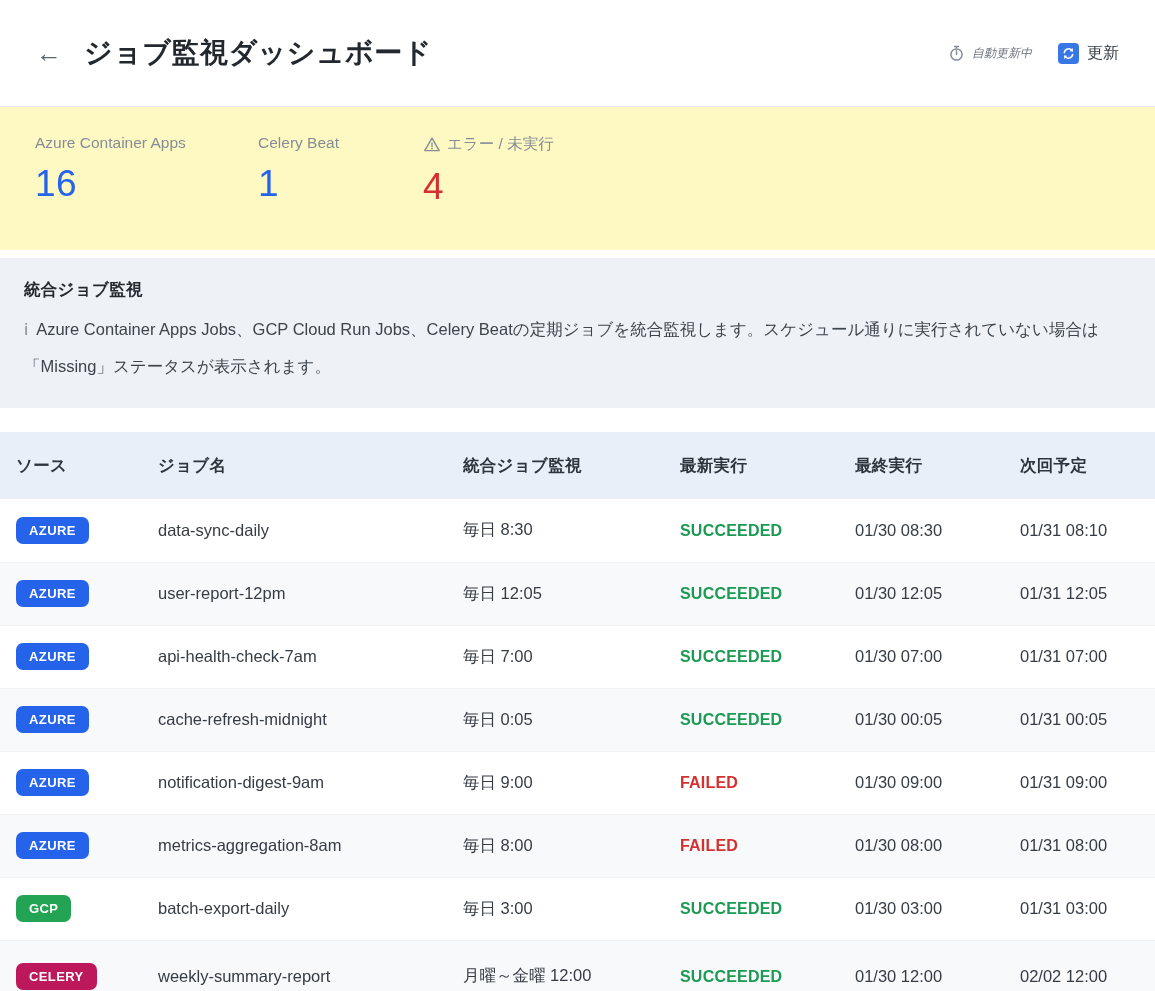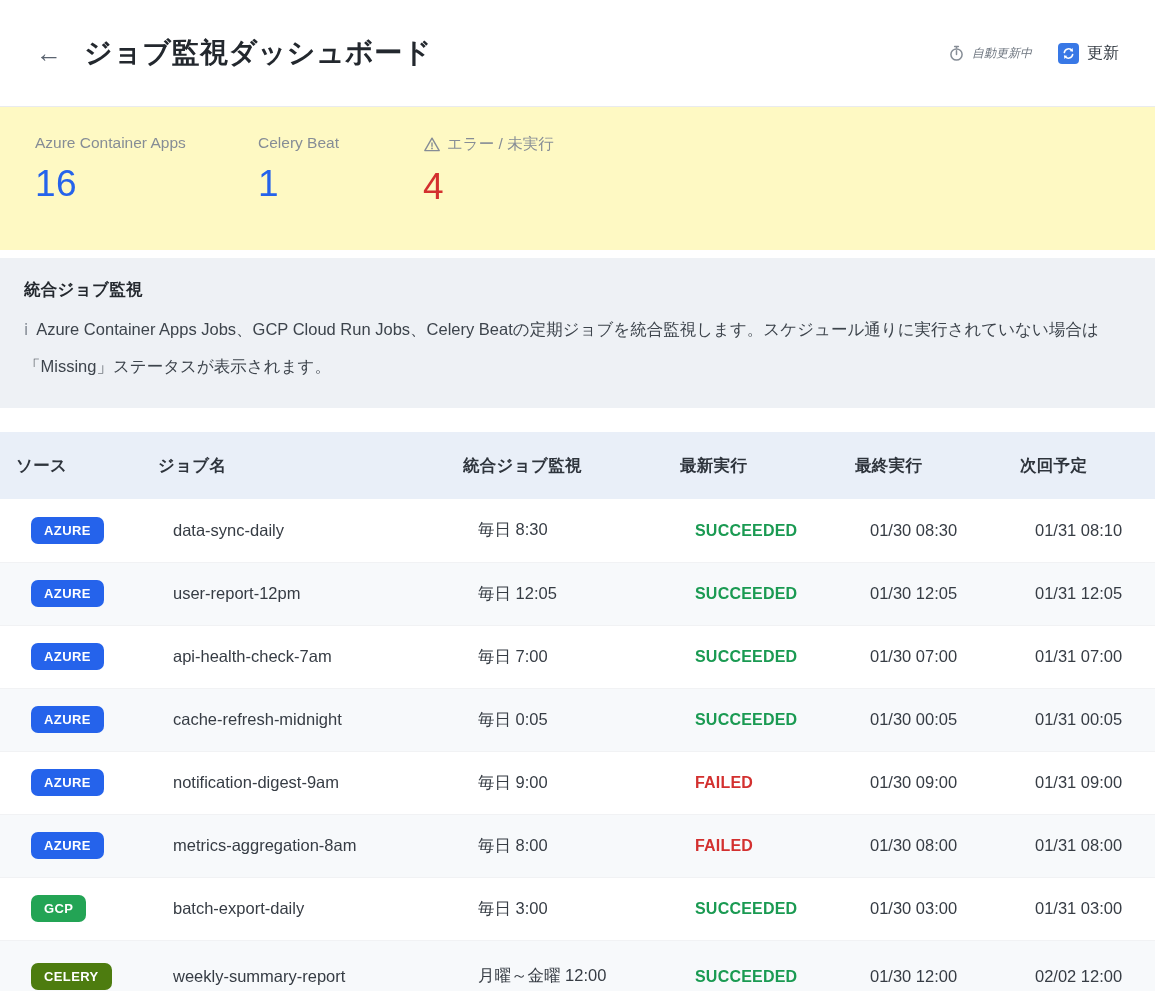--- a/index.html
+++ b/index.html
@@ -139,21 +139,21 @@
     height: 67px;
     text-align: left;
     padding-left: 16px;
     font-size: 16.5px;
     font-weight: 700;
     color: #2e343c;
     letter-spacing: 0.3px;
   }
   tbody td {
     height: 63px;
-    padding-left: 31px;
+    padding-left: 16px;
     font-size: 16.5px;
     color: #363c44;
     border-bottom: 1px solid #f1f2f4;
     white-space: nowrap;
   }
   tbody tr:nth-child(even) { background: #f7f9fb; }
   tbody tr:last-child td { height: 72px; border-bottom: none; }
 
   .source-badge {
     display: inline-block;
@@ -342,21 +342,21 @@
     <td>batch-export-daily</td>
     <td>毎日 3:00</td>
     <td>
       <span class="status-text" style="color: rgb(26, 154, 82);">SUCCEEDED</span>
     </td>
     <td class="time-text">01/30 03:00</td>
     <td class="time-text">01/31 03:00</td>
   </tr>
         <tr>
     <td>
-      <span class="source-badge" style="background: #4d7c0f;">CELERY</span>
+      <span class="source-badge" style="background: #be185d;">CELERY</span>
     </td>
     <td>weekly-summary-report</td>
     <td>月曜～金曜 12:00</td>
     <td>
       <span class="status-text" style="color: rgb(26, 154, 82);">SUCCEEDED</span>
     </td>
     <td class="time-text">01/30 12:00</td>
     <td class="time-text">02/02 12:00</td>
   </tr>
       </tbody>

